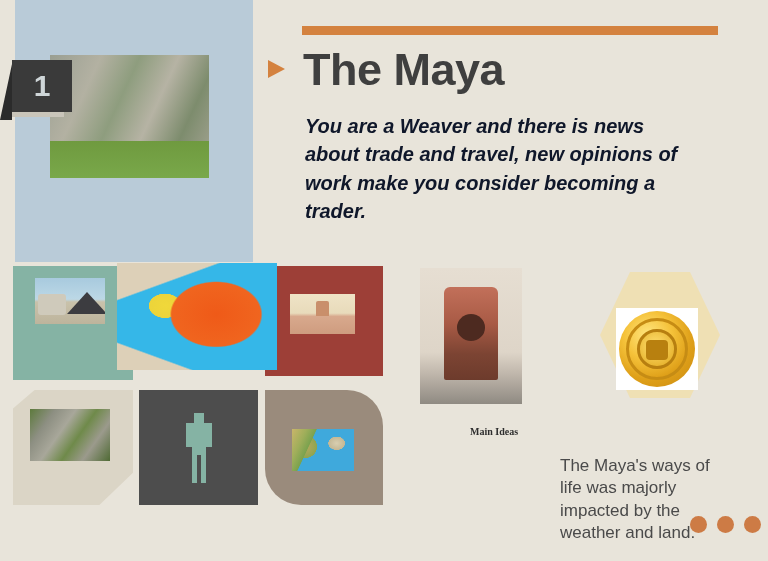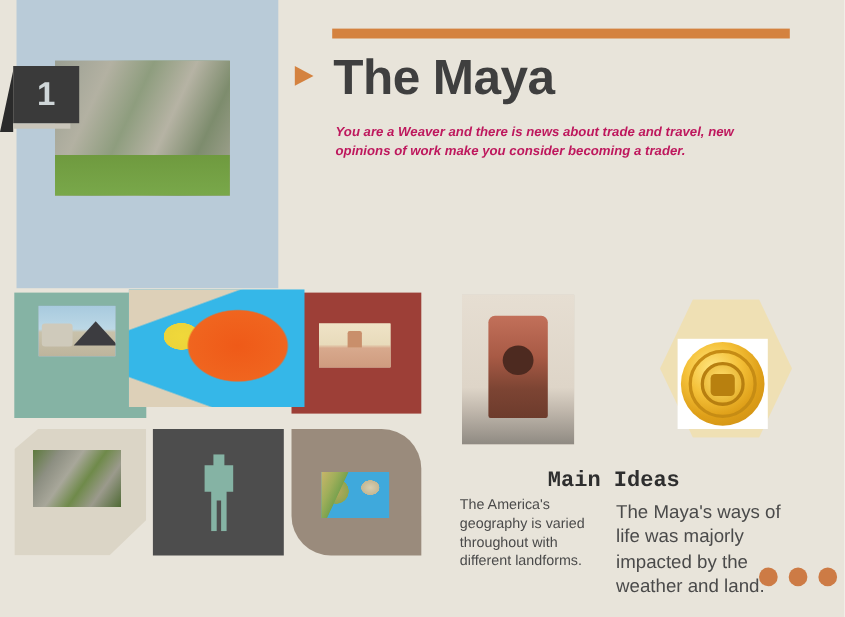--- a/index.html
+++ b/index.html
@@ -93,22 +93,22 @@
     color: #3f3f3f;
     font-size: 45px;
     font-weight: bold;
     letter-spacing: -0.5px;
     font-family: "Liberation Sans", sans-serif;
   }
   .slide-subtitle {
     position: absolute;
     left: 305px; top: 112px;
     width: 380px;
-    color: #be185d;
-    font-size: 12px;
+    color: #0f172a;
+    font-size: 20px;
     font-weight: bold;
     font-style: italic;
     line-height: 1.42;
     font-family: "Liberation Sans", sans-serif;
   }
 
   
   .panel-teal {
     position: absolute;
     left: 13px; top: 266px;
@@ -238,25 +238,25 @@
     position: absolute;
     left: 36%; top: 38%;
     width: 28%; height: 26%;
     border-radius: 4px;
     background: #b8800f;
   }
 
   
   .main-ideas-heading {
     position: absolute;
-    left: 498px; top: 426px;
+    left: 470px; top: 426px;
     color: #2e2e2e;
-    font-size: 20px;
+    font-size: 10px;
     font-weight: bold;
-    font-family: Liberation Mono, monospace;
+    font-family: Liberation Serif, serif;
   }
   .idea-left {
     position: absolute;
     left: 418px; top: 450px;
     width: 125px;
     color: #4a4a4a;
     font-size: 13px;
     line-height: 1.32;
     font-family: "Liberation Sans", sans-serif;
   }
@@ -438,21 +438,20 @@
   <div class="hexagon"></div>
   <div class="disc-frame">
     <div class="calendar-disc">
       <div class="disc-ring-a"></div>
       <div class="disc-ring-b"></div>
       <div class="disc-face"></div>
     </div>
   </div>
 
   <div class="main-ideas-heading">Main Ideas</div>
-  <div class="idea-left">The America's geography is varied throughout with different landforms.</div>
   <div class="idea-right">The Maya's ways of life was majorly impacted by the weather and land.</div>
 
   <div class="dots">
     <div class="dot"></div>
     <div class="dot"></div>
     <div class="dot"></div>
   </div>
 
 </div>
 

